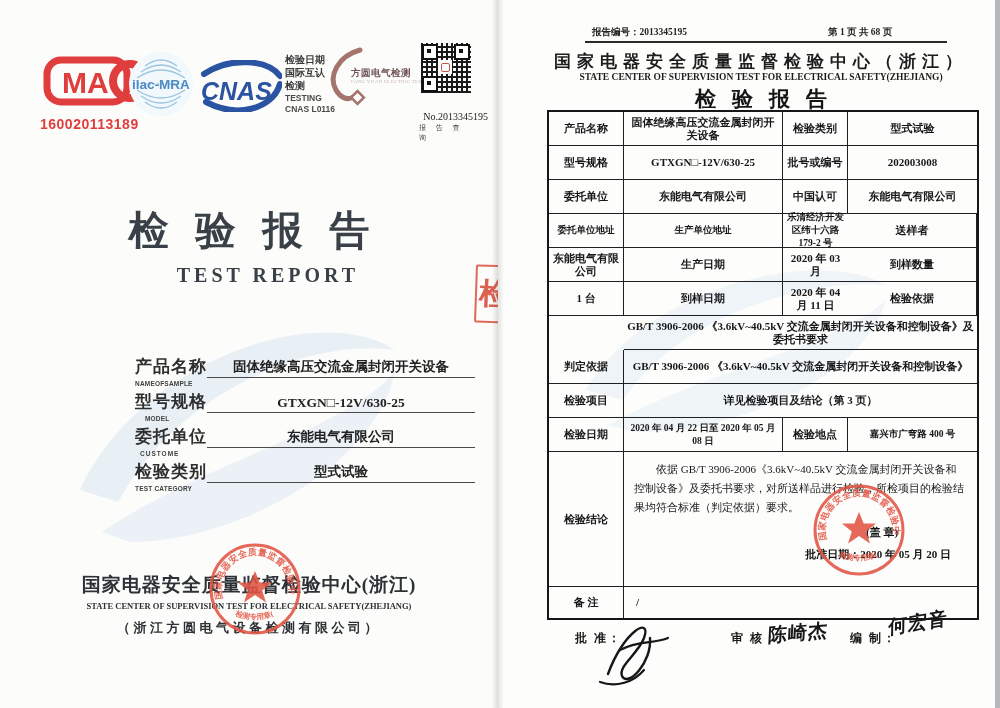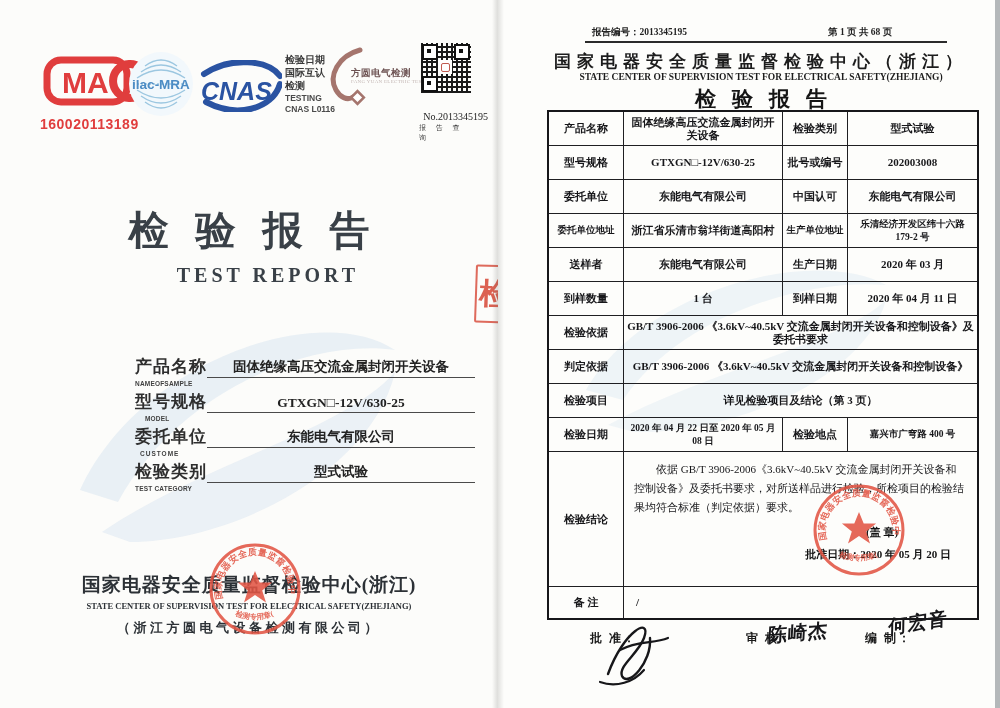--- a/index.html
+++ b/index.html
@@ -67,21 +67,21 @@
      font-size:11px;font-weight:600;color:#17171a;padding:1px 3px;line-height:13px;}
   .c.nr{border-right:none;}
   .c.nb{border-bottom:none;}
   .c.sp{grid-column:2/5;}
   .c.small{font-size:9.5px;}
   .c.left{justify-content:flex-start;text-align:left;padding-left:12px;}
   .concl{position:relative;display:block;text-align:left;padding:8px 10px 0 10px;}
   .conclText{font-size:11px;line-height:19px;text-indent:2em;font-weight:400;color:#17171a;}
   .sealNote{position:absolute;left:242px;top:74px;font-size:11px;font-weight:bold;color:#111;}
   .apprDate{position:absolute;right:26px;top:96px;font-size:11px;font-weight:bold;color:#111;}
-  .signLabel{top:630px;font-size:12px;font-weight:bold;color:#1a1a1a;letter-spacing:2px;margin-left:15px;}
+  .signLabel{top:630px;font-size:12px;font-weight:bold;color:#1a1a1a;letter-spacing:2px;}
   .handSig{font-size:19px;font-weight:bold;color:#17171a;transform:rotate(-5deg) skewX(-8deg);
            letter-spacing:1px;}
   
   .stampSvg{position:absolute;opacity:.88;}
   .wmark{position:absolute;pointer-events:none;}
 </style>
 </head>
 <body>
 
 <div class="page" id="leftPage">
@@ -222,21 +222,20 @@
     <div class="c">GTXGN□-12V/630-25</div>
     <div class="c">批号或编号</div>
     <div class="c nr">202003008</div>
 
     <div class="c">委托单位</div>
     <div class="c">东能电气有限公司</div>
     <div class="c">中国认可</div>
     <div class="c nr">东能电气有限公司</div>
 
     <div class="c small">委托单位地址</div>
-    <div class="c">浙江省乐清市翁垟街道高阳村</div>
     <div class="c small">生产单位地址</div>
     <div class="c nr small">乐清经济开发区纬十六路 179-2 号</div>
 
     <div class="c">送样者</div>
     <div class="c">东能电气有限公司</div>
     <div class="c">生产日期</div>
     <div class="c nr">2020 年 03 月</div>
 
     <div class="c">到样数量</div>
     <div class="c">1 台</div>

